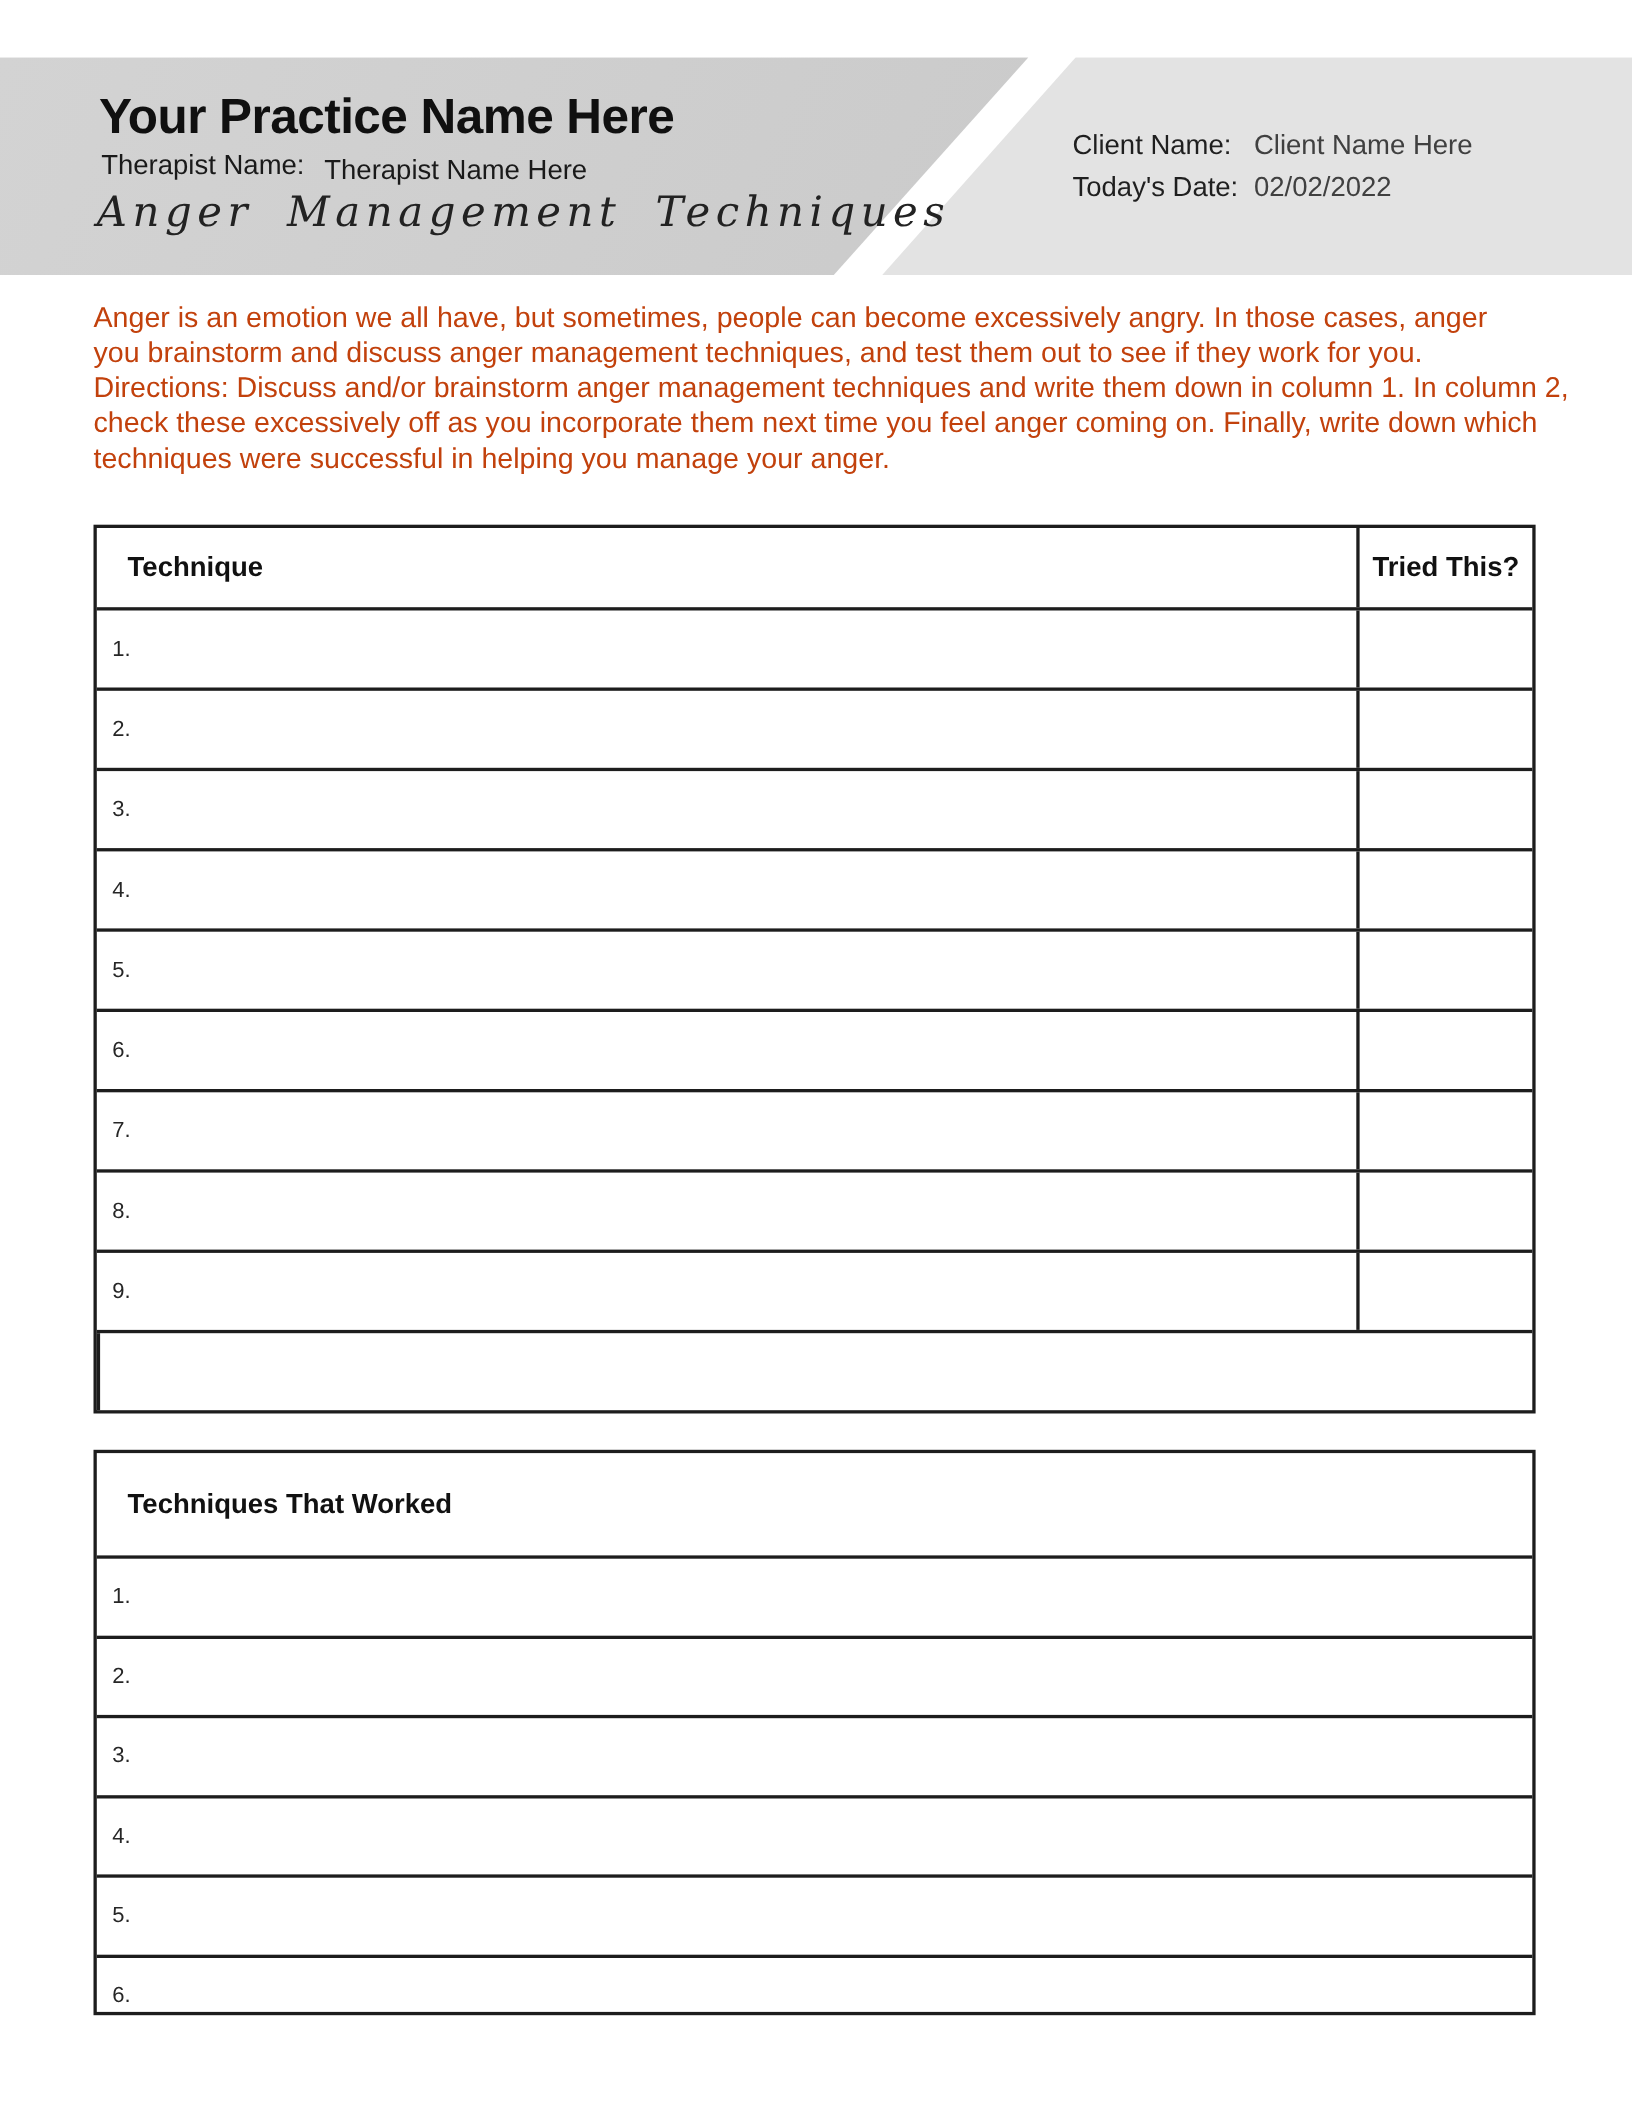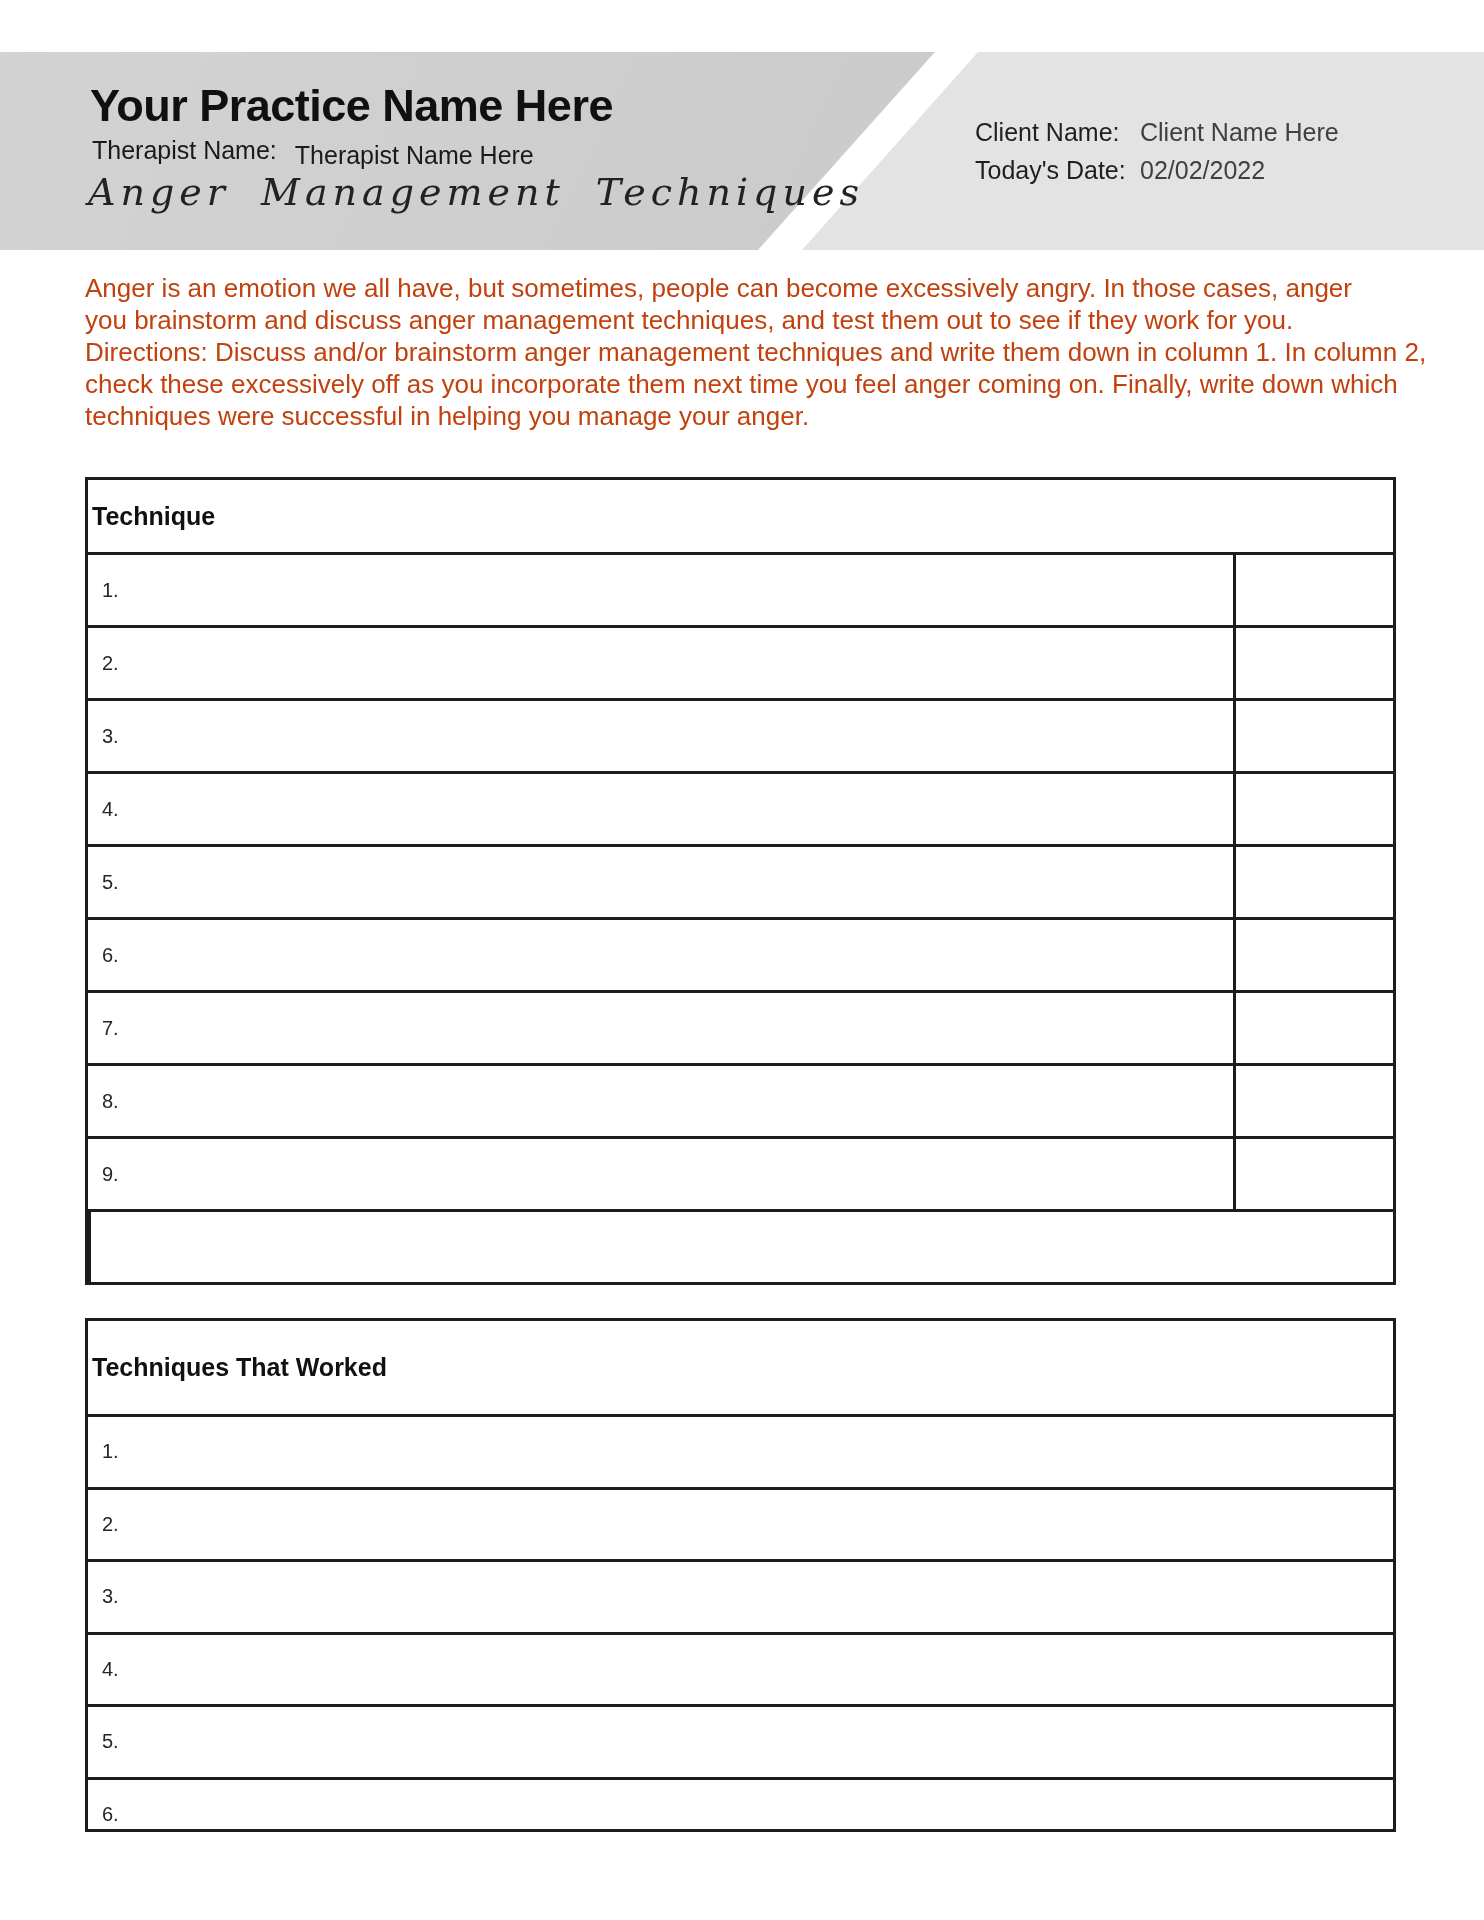--- a/index.html
+++ b/index.html
@@ -42,21 +42,21 @@
   
   .tbl{
     position:absolute;left:85px;width:1311px;background:#ffffff;
     border:3px solid #1d1d1d;box-sizing:border-box;
   }
   #technique-table{top:477px;height:808px;}
   #worked-table{top:1318px;height:514px;}
   .hdr-row{display:flex;box-sizing:border-box;border-bottom:3px solid #1d1d1d;}
   #technique-table .hdr-row{height:75px;}
   #worked-table .hdr-row{height:96px;}
-  .h-main{flex:1;display:flex;align-items:center;padding-left:4px;font-weight:bold;font-size:25px;color:#111;}
+  .h-main{flex:1;display:flex;align-items:center;padding-left:28px;font-weight:bold;font-size:25px;color:#111;}
   .h-check{width:160px;box-sizing:border-box;border-left:3px solid #1d1d1d;display:flex;align-items:center;justify-content:center;font-weight:bold;font-size:25px;color:#111;}
   .t-row{display:flex;box-sizing:border-box;border-bottom:3px solid #1d1d1d;}
   #technique-table .t-row{height:73px;}
   #technique-table .t-row:last-child{height:70px;border-bottom:none;}
   #worked-table .t-row{height:72.5px;}
   #worked-table .t-row:last-child{height:69.5px;border-bottom:none;}
   .c-main{flex:1;display:flex;align-items:center;padding-left:14px;}
   .c-check{width:160px;box-sizing:border-box;border-left:3px solid #1d1d1d;}
   .row-num{font-size:20px;color:#262626;}
 </style>
@@ -98,20 +98,21 @@
 
     <div class="intro-line">Directions: Discuss and/or brainstorm anger management techniques and write them down in column 1. In column 2,</div>
         <div class="intro-line">check these excessively off as you incorporate them next time you feel anger coming on. Finally, write down which</div>
         <div class="intro-line">techniques were successful in helping you manage your anger.</div>
       </div>
   </div>
 
   <div class="tbl" id="technique-table">
     <div class="hdr-row">
       <div class="h-main">Technique</div>
+      <div class="h-check">Tried This?</div>
     </div>
     <div>
 
     <div class="t-row">
           <div class="c-main">
             <span class="row-num">1.</span>
           </div>
           <div class="c-check"></div>
         </div>
         <div class="t-row">

